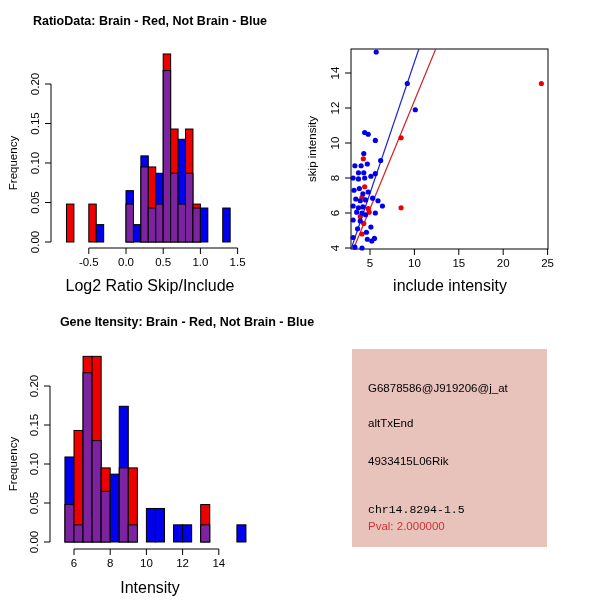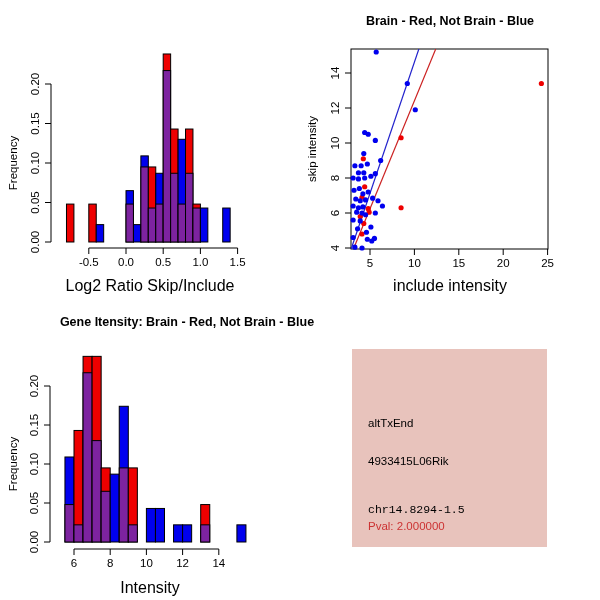--- a/index.html
+++ b/index.html
@@ -206,31 +206,32 @@
       <rect x="128.3" y="524.84" width="9.05" height="17.159999999999968" fill="#7D23A0" stroke="#000" stroke-width="1"></rect>
       <rect x="146.4" y="508.46" width="9.05" height="33.54000000000002" fill="#0000EE" stroke="#000" stroke-width="1"></rect>
       <rect x="155.45000000000002" y="508.46" width="9.05" height="33.54000000000002" fill="#0000EE" stroke="#000" stroke-width="1"></rect>
       <rect x="173.55" y="524.84" width="9.05" height="17.159999999999968" fill="#0000EE" stroke="#000" stroke-width="1"></rect>
       <rect x="182.60000000000002" y="524.84" width="9.05" height="17.159999999999968" fill="#0000EE" stroke="#000" stroke-width="1"></rect>
       <rect x="200.70000000000002" y="504.56" width="9.05" height="37.44" fill="#EE0000" stroke="#000" stroke-width="1"></rect>
       <rect x="200.70000000000002" y="524.84" width="9.05" height="17.159999999999968" fill="#7D23A0" stroke="#000" stroke-width="1"></rect>
       <rect x="236.9" y="524.84" width="9.05" height="17.159999999999968" fill="#0000EE" stroke="#000" stroke-width="1"></rect>
     </svg>
 
+  <div class="title" style="left:0;top:14px;width:300px;">RatioData: Brain - Red, Not Brain - Blue</div>
   <div class="xlab" style="left:0;top:277px;width:300px;">Log2 Ratio Skip/Include</div>
   <div class="ylab" style="left:13px;top:163px;">Frequency</div>
 
-  <div class="title" style="left:300px;top:14px;width:300px;">Brain - Red, Not Brain - Blue</div>
   <div class="xlab" style="left:300px;top:277px;width:300px;">include intensity</div>
   <div class="ylab" style="left:312px;top:149px;">skip intensity</div>
 
   <div class="title" style="left:0;top:315px;width:300px;padding-left:37px;">Gene Itensity: Brain - Red, Not Brain - Blue</div>
   <div class="xlab" style="left:0;top:579px;width:300px;text-align:center;">Intensity</div>
   <div class="ylab" style="left:13px;top:464px;">Frequency</div>
 
   <div id="info-box">
+    <div class="info-line" style="top:33px;">G6878586@J919206@j_at</div>
     <div class="info-line" style="top:68px;">altTxEnd</div>
     <div class="info-line" style="top:106px;">4933415L06Rik</div>
     <div class="info-line" style="top:154px;font-family:Liberation Mono, monospace;">chr14.8294-1.5</div>
     <div class="info-line pval" style="top:171px;">Pval: 2.000000</div>
   </div>
 
 </div>
 
 </body></html>

